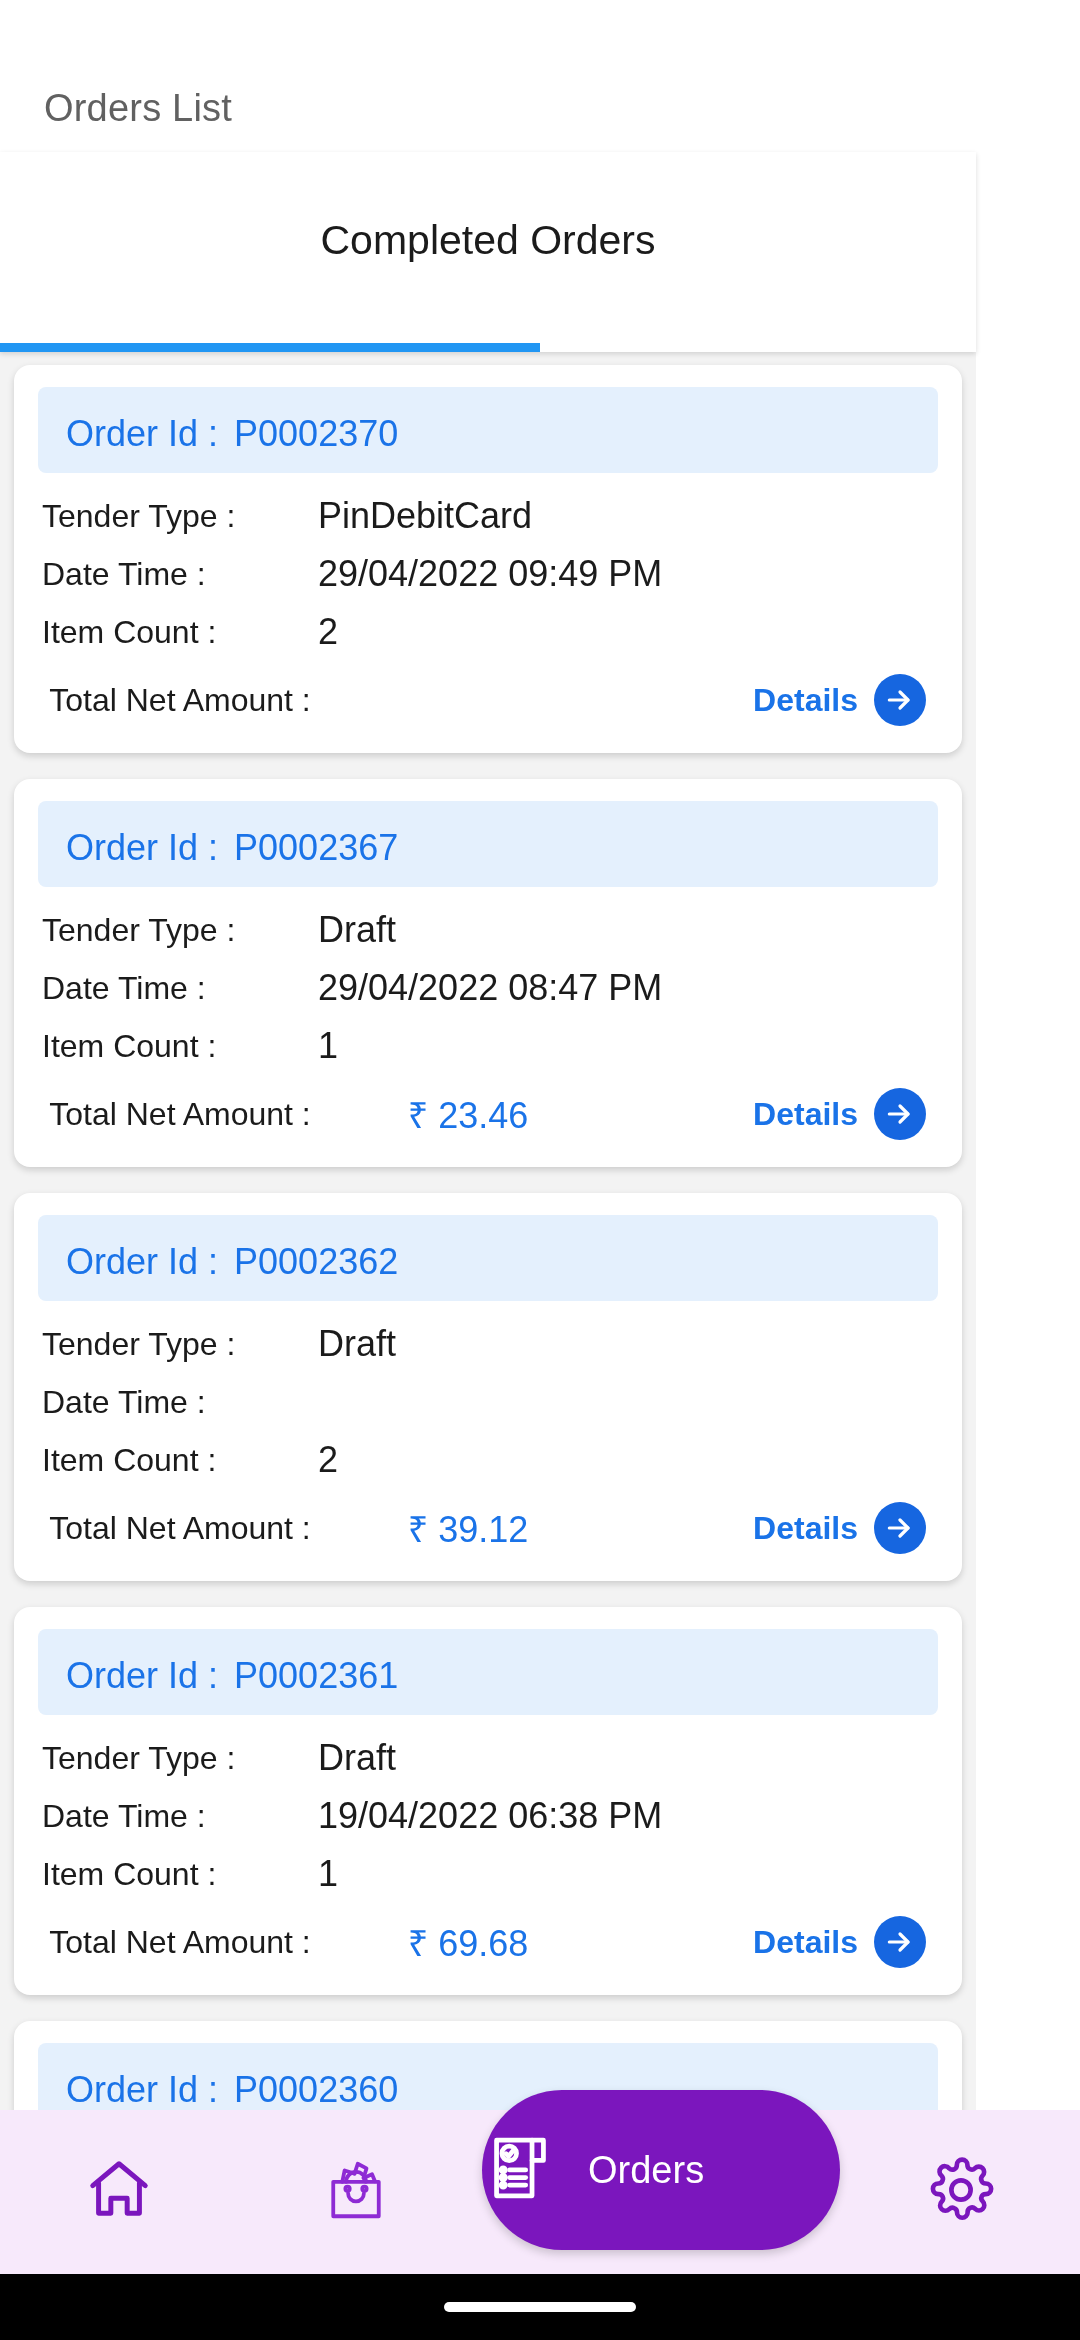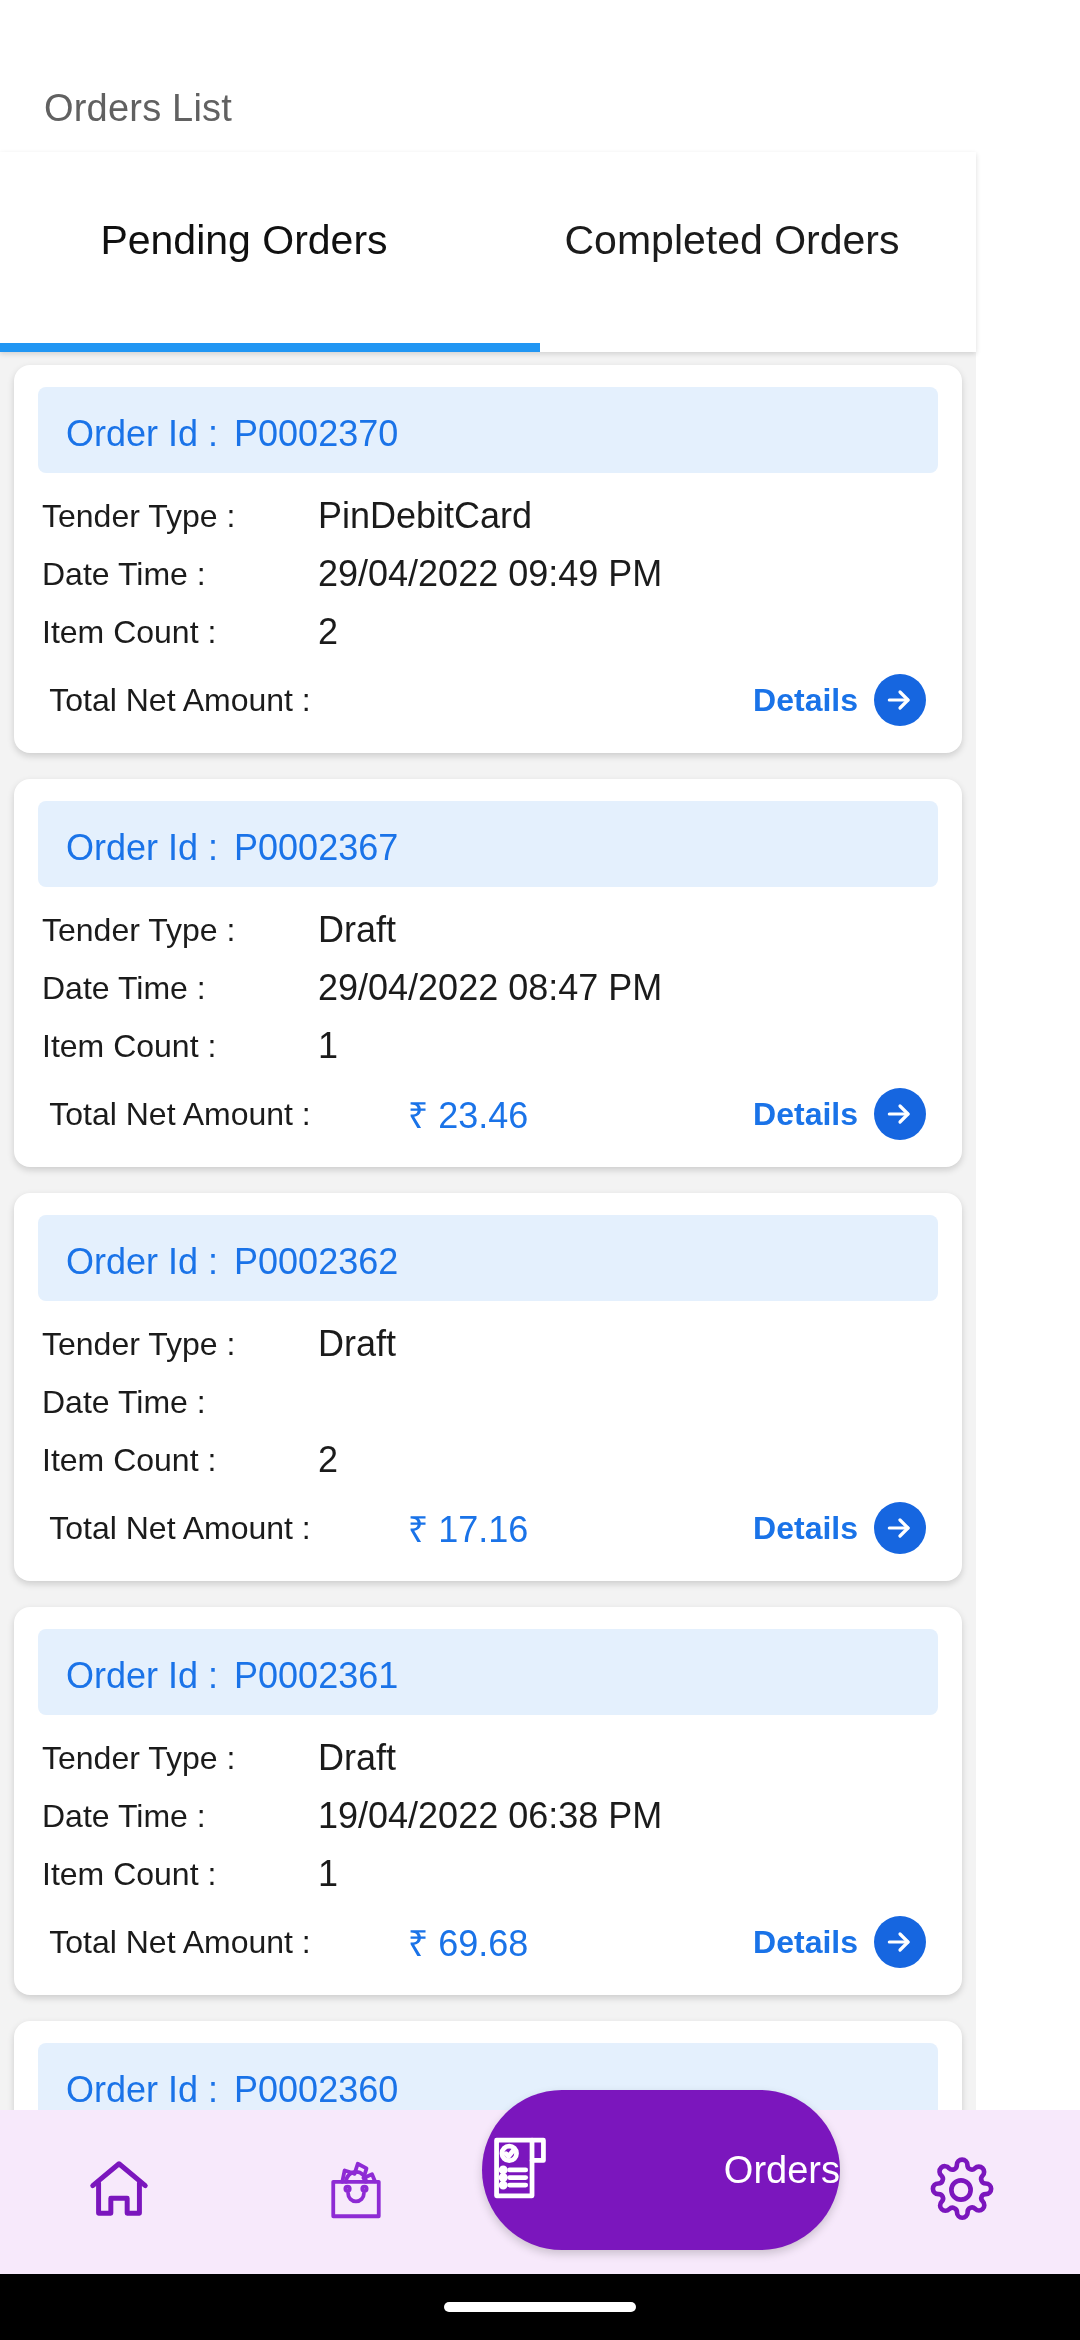--- a/index.html
+++ b/index.html
@@ -140,21 +140,21 @@
     height: 164px;
   }
   .nav-item.spacer { flex: 1.55 1 0; }
   .nav-icon { display: block; }
   .nav-pill {
     position: absolute;
     left: 482px; top: -20px;
     width: 358px; height: 160px;
     background: #7b16bd;
     border-radius: 80px;
-    display: flex; align-items: center; justify-content: space-between;
+    display: flex; align-items: center; justify-content: flex-start;
     gap: 30px;
     box-shadow: 0 4px 10px rgba(0,0,0,.18);
   }
   .nav-pill-label {
     font-size: 38px;
     color: #ffffff;
   }
 
   
   .gesture-bar {
@@ -174,23 +174,20 @@
 </head>
 <body>
 
 <div class="screen">
 
   <div class="appbar">
     <div class="appbar-title">Orders List</div>
   </div>
 
   <div class="tabbar">
-    <div class="tab active">
-      <span>Pending Orders</span>
-    </div>
     <div class="tab">
       <span>Completed Orders</span>
     </div>
     <div class="tab-indicator"></div>
   </div>
 
   <div class="list">
 
     <div class="card">
       <div class="card-header">
@@ -271,21 +268,21 @@
         </div>
         <div class="row">
           <div class="rlabel">Date Time :</div>
         </div>
         <div class="row">
           <div class="rlabel">Item Count :</div>
           <div class="rvalue">2</div>
         </div>
         <div class="row amount-row">
           <div class="rlabel">Total Net Amount :</div>
-          <div class="rvalue">₹ 17.16</div>
+          <div class="rvalue">₹ 39.12</div>
           <div class="details-btn">
             <span class="details-label">Details</span>
             <span class="arrow-circle">
               <svg width="32" height="32" viewBox="0 0 24 24" fill="none" stroke="#ffffff" stroke-width="2.4" stroke-linecap="round" stroke-linejoin="round">
                   <line x1="4" y1="12" x2="18" y2="12"></line>
                   <polyline points="12,6 18,12 12,18"></polyline>
                 </svg>
             </span>
           </div>
         </div>

